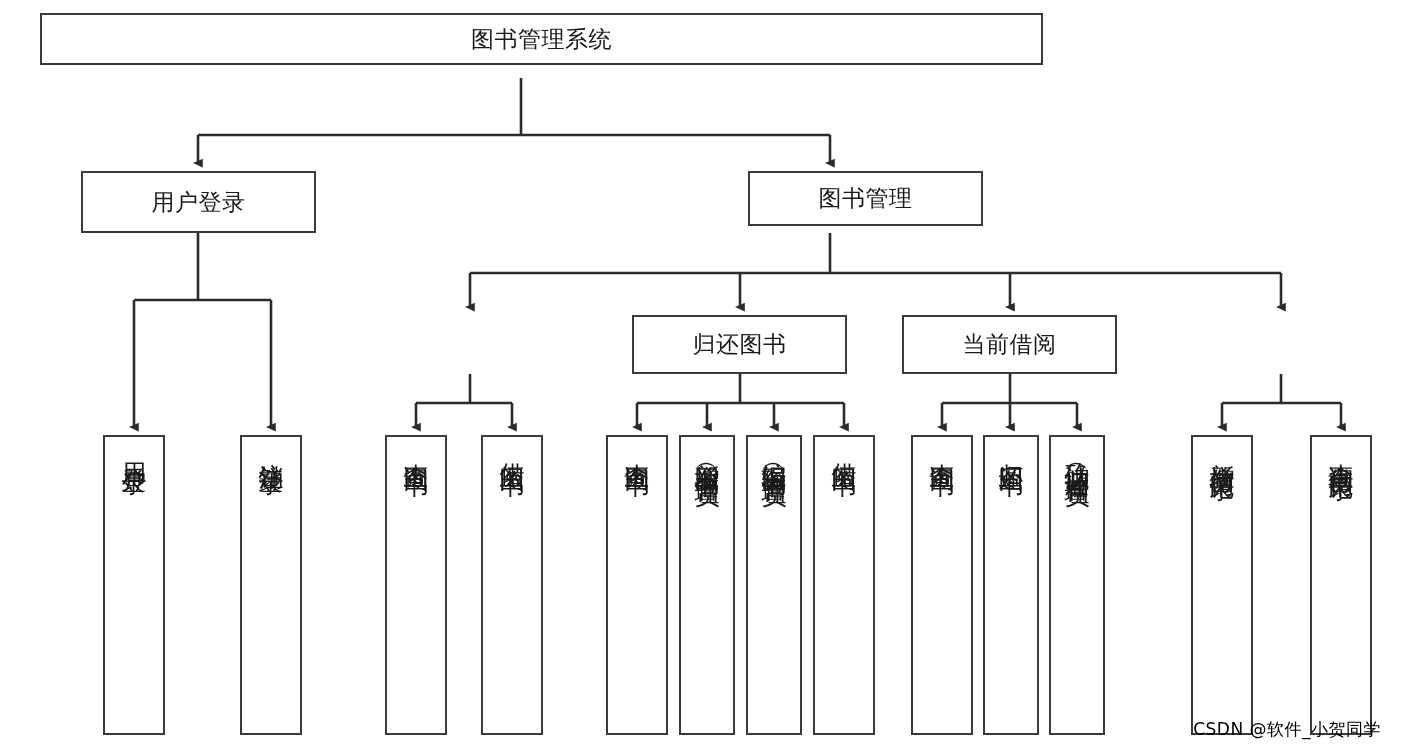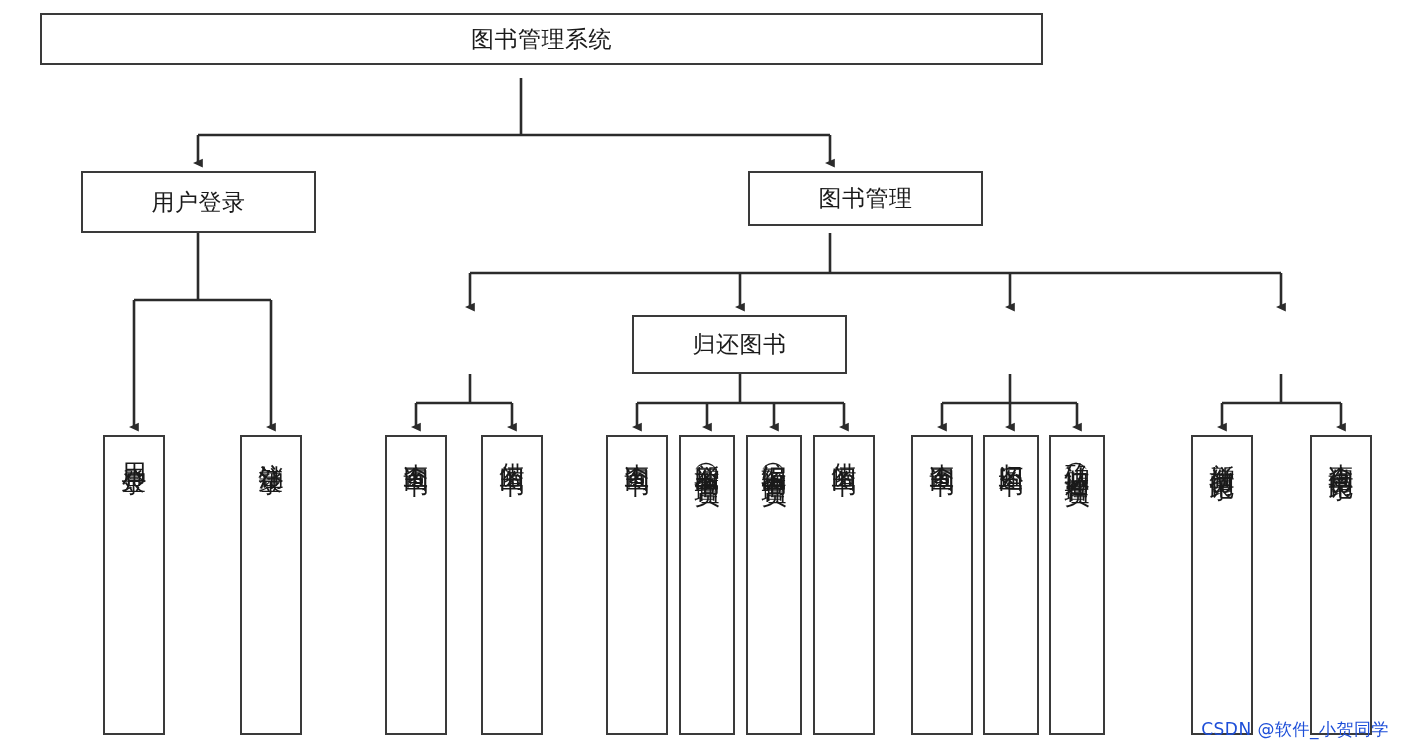--- a/index.html
+++ b/index.html
@@ -57,24 +57,24 @@
   #edges {
     position: absolute;
     left: 0;
     top: 0;
     width: 1405px;
     height: 747px;
     pointer-events: none;
   }
   .watermark {
     position: absolute;
-    right: 16px;
+    right: 24px;
     bottom: 6px;
     font-size: 17px;
-    color: #1d4ed8;
+    color: #000000;
     white-space: nowrap;
     letter-spacing: 0.5px;
     text-align: center;
   }
 </style>
 </head>
 <body>
 
 <div id="canvas">
 
@@ -135,20 +135,23 @@
   <div class="node h" style="left:81px; top:171px; width:235px; height:62px;">
     <span class="label">用户登录</span>
   </div>
   <div class="node h" style="left:748px; top:171px; width:235px; height:55px;">
     <span class="label">图书管理</span>
   </div>
 
   <div class="node h" style="left:632px; top:315px; width:215px; height:59px;">
     <span class="label">归还图书</span>
   </div>
+  <div class="node h" style="left:902px; top:315px; width:215px; height:59px;">
+    <span class="label">当前借阅</span>
+  </div>
 
   <div class="node v" style="left:103px; top:435px; width:62px; height:300px;">
     <span class="label">用户登录</span>
   </div>
   <div class="node v" style="left:240px; top:435px; width:62px; height:300px;">
     <span class="label">注销登录</span>
   </div>
 
   <div class="node v" style="left:385px; top:435px; width:62px; height:300px;">
     <span class="label">查询图书</span>

